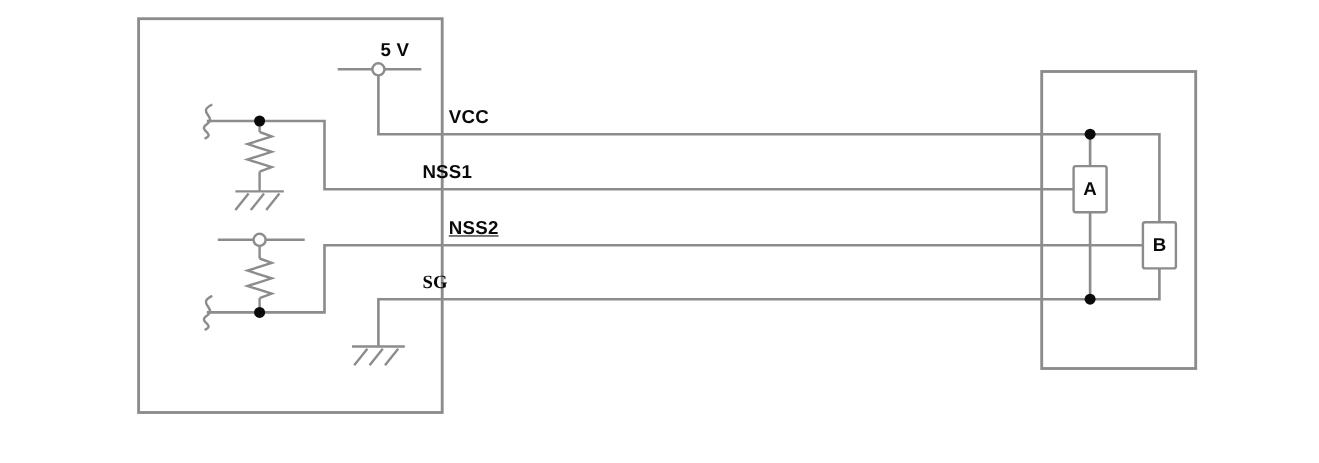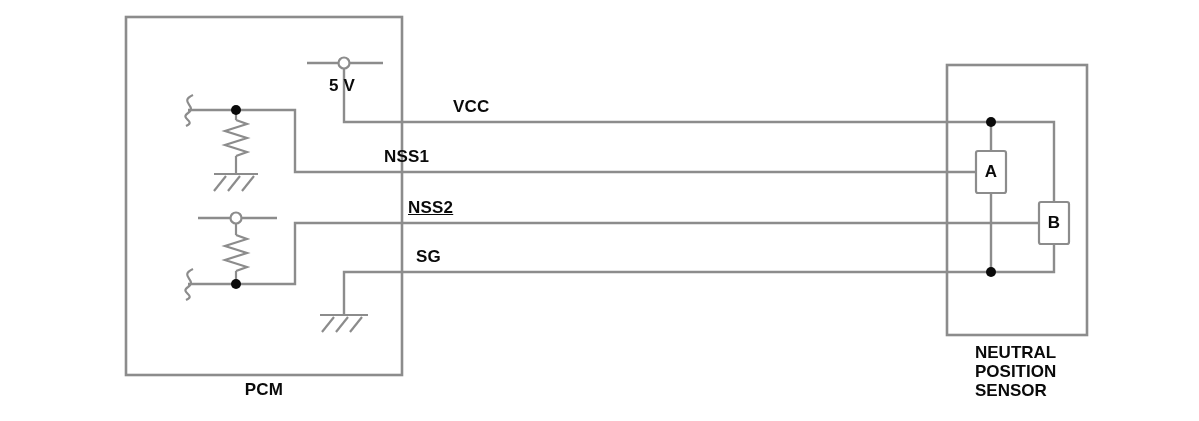--- a/index.html
+++ b/index.html
@@ -102,31 +102,25 @@
 
     <circle cx="236" cy="110" r="5" class="dot"></circle>
     <circle cx="236" cy="284" r="5" class="dot"></circle>
     <circle cx="991" cy="122" r="5" class="dot"></circle>
     <circle cx="991" cy="272" r="5" class="dot"></circle>
 
     <circle cx="344" cy="63" r="5.5" class="term"></circle>
     <circle cx="236" cy="218" r="5.5" class="term"></circle>
   </svg>
 
-  <div class="lbl center" style="left:317px;top:37px;width:50px;margin-top:40px;">5 V</div>
+  <div class="lbl center" style="left:334px;top:37px;width:50px;">5 V</div>
 
-  <div class="lbl" style="left:408px;top:98px;margin-left:45px;">VCC</div>
+  <div class="lbl" style="left:408px;top:98px;">VCC</div>
   <div class="lbl" style="left:384px;top:148px;">NSS1</div>
   <div class="lbl" style="left:408px;top:199px;text-decoration:underline;">NSS2</div>
-  <div class="lbl" style="left:416px;top:248px;">SG</div>
+  <div class="lbl" style="left:384px;top:248px;font-family:Liberation Serif, serif;">SG</div>
 
-  <div class="lbl center" style="left:126px;top:381px;width:276px;">PCM</div>
 
   <div class="complbl" style="left:976px;top:151px;">A</div>
   <div class="complbl" style="left:1039px;top:202px;">B</div>
 
-  <div class="sensor-name" style="left:975px;top:343px;">
-    <div>NEUTRAL</div>
-    <div>POSITION</div>
-    <div>SENSOR</div>
-  </div>
 
 </div>
 
 </body></html>

